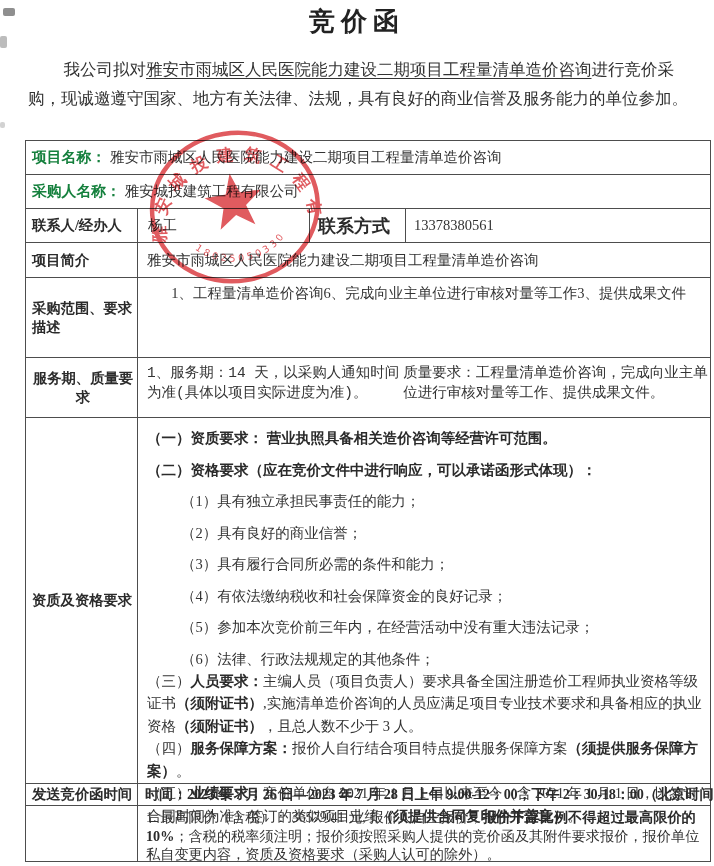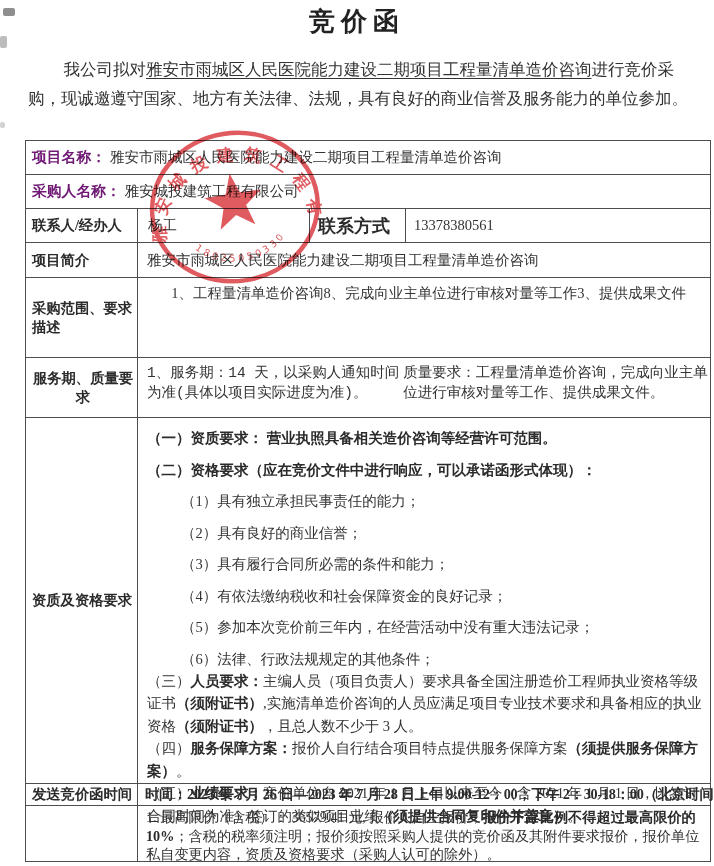--- a/index.html
+++ b/index.html
@@ -50,21 +50,21 @@
     border-right:1px solid #4d4d4d;
     font-weight:bold;
     font-size:14.3px;
     padding:2px 3px 2px 6px;
     display:flex; align-items:center;
     color:#2b2b2b;
   }
   .lbl.center { justify-content:center; text-align:center; }
   .val { flex:1; padding-left:9px; }
   .full { flex:1; padding-left:6px; }
-  .full .b { font-weight:bold; margin-right:4px; font-size:14.8px; color:#701a75;text-align:right; }
+  .full .b { font-weight:bold; margin-right:4px; font-size:14.8px; color:#15803d;text-align:right; }
 
   .r1 { height:34px; } .r2 { height:34px; } .r3 { height:34px; } .r4 { height:35px; }
   .r5 { height:80px; } .r6 { height:60px; } .r7 { height:366px; }
   .r8 { height:22px; } .r9 { height:55px; }
 
   .c2 { width:172px; flex:0 0 172px; border-right:1px solid #4d4d4d; padding-left:10px; }
   .c3 { width:96px;  flex:0 0 96px;  border-right:1px solid #4d4d4d; font-weight:bold; font-size:18px; color:#2b2b2b; padding-left:8px; }
   .c4 { flex:1; padding-left:8px; }
 
   .stack { align-items:stretch; flex-direction:row; justify-content:center; display:flex; }
@@ -128,21 +128,21 @@
 
   <div class="row r4">
     <div class="cell lbl">项目简介</div>
     <div class="cell val">雅安市雨城区人民医院能力建设二期项目工程量清单造价咨询</div>
   </div>
 
   <div class="row r5">
     <div class="cell lbl">采购范围、要求描述</div>
     <div class="val stack">
       <div class="line">1、工程量清单造价咨询</div>
-      <div class="line">8、完成向业主单位进行审核对量等工作</div>
+      <div class="line">6、完成向业主单位进行审核对量等工作</div>
       <div class="line">3、提供成果文件</div>
     </div>
   </div>
 
   <div class="row r6">
     <div class="cell lbl center">服务期、质量要求</div>
     <div class="val stack">
       <div class="line">1、服务期：14 天，以采购人通知时间为准(具体以项目实际进度为准)。</div>
       <div class="line">质量要求：工程量清单造价咨询，完成向业主单位进行审核对量等工作、提供成果文件。</div>
     </div>

